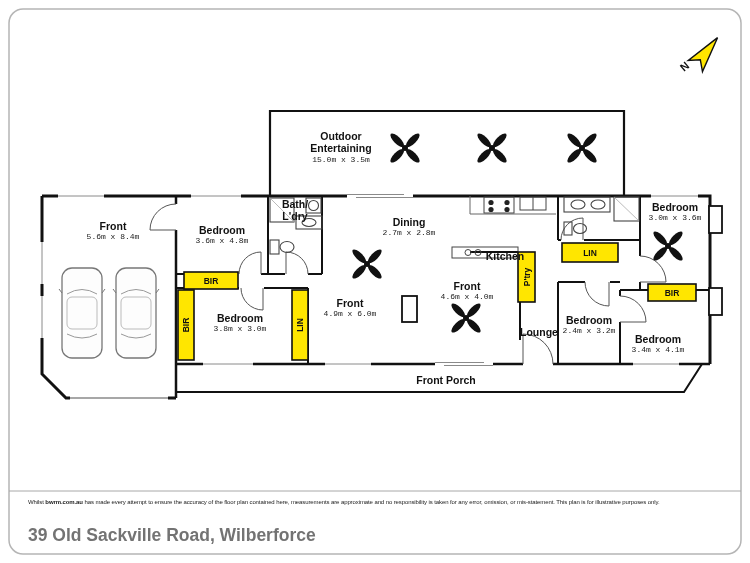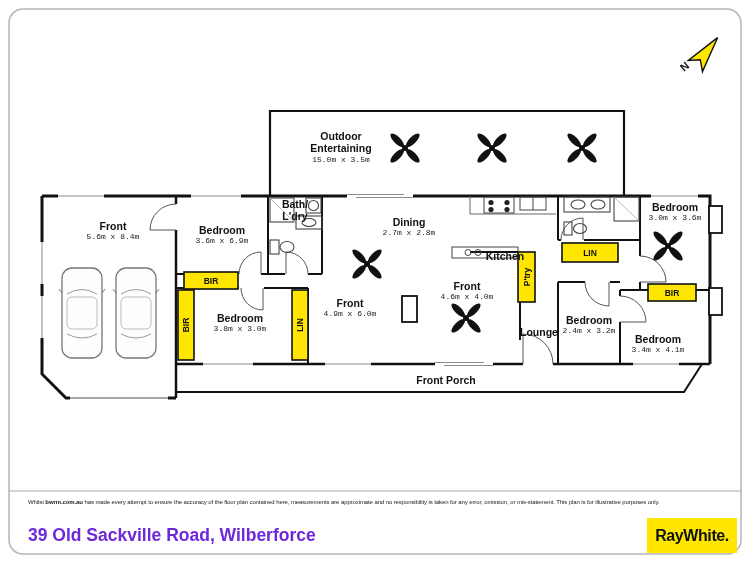--- a/index.html
+++ b/index.html
@@ -9,21 +9,21 @@
   .room-label{position:absolute;transform:translate(-50%,-50%);text-align:center;
               line-height:1.18;pointer-events:none;}
   .room-name{font-size:10.5px;font-weight:600;color:#111;white-space:normal;}
   .room-dims{font-size:8px;color:#222;font-family:Liberation Mono, monospace;}
   .tag-label{position:absolute;transform:translate(-50%,-50%);font-size:8.5px;
              font-weight:700;color:#111;white-space:nowrap;pointer-events:none;}
   .tag-label.vert{transform:translate(-50%,-50%) rotate(-90deg);}
   .disclaimer{position:absolute;left:28px;top:499px;width:712px;font-size:6px;
               letter-spacing:-0.1px;color:#222;white-space:nowrap;}
   .disclaimer b{font-weight:700;}
-  .address{position:absolute;left:28px;top:525px;font-size:17.5px;font-weight:700;color:#6d28d9;}
+  .address{position:absolute;left:28px;top:525px;font-size:17.5px;font-weight:700;color:#737373;}
   .logo{position:absolute;left:647px;top:518px;width:90px;height:35px;background:#FFE600;
         display:flex;align-items:center;justify-content:center;}
   .logo span{font-size:16px;font-weight:700;letter-spacing:-0.4px;color:#111;}
 </style>
 </head>
 <body>
 
 <div id="stage">
 
   <svg id="plan-svg" width="750" height="563" viewBox="0 0 750 563">
@@ -202,21 +202,21 @@
   <div class="room-label" style="left:341px;top:147px;width:94px">
     <div class="room-name">Outdoor Entertaining</div>
     <div class="room-dims">15.0m x 3.5m</div>
   </div>
   <div class="room-label" style="left:113px;top:231px">
     <div class="room-name">Front</div>
     <div class="room-dims">5.6m x 8.4m</div>
   </div>
   <div class="room-label" style="left:222px;top:235px">
     <div class="room-name">Bedroom</div>
-    <div class="room-dims">3.6m x 6.9m</div>
+    <div class="room-dims">3.6m x 4.8m</div>
   </div>
   <div class="room-label" style="left:295px;top:210px;width:36px">
     <div class="room-name">Bath/ L'dry</div>
   </div>
   <div class="room-label" style="left:409px;top:227px">
     <div class="room-name">Dining</div>
     <div class="room-dims">2.7m x 2.8m</div>
   </div>
   <div class="room-label" style="left:505px;top:256px">
     <div class="room-name">Kitchen</div>
@@ -256,17 +256,14 @@
   <div class="tag-label vert" style="left:186px;top:325px">BIR</div>
   <div class="tag-label vert" style="left:300px;top:325px">LIN</div>
   <div class="tag-label" style="left:590px;top:252.5px">LIN</div>
   <div class="tag-label vert" style="left:526.5px;top:277px">P'try</div>
   <div class="tag-label" style="left:672px;top:292.5px">BIR</div>
 
   <div class="disclaimer"><span>Whilst </span><b>bwrm.com.au</b><span> has made every attempt to ensure the accuracy of the floor plan contained here, measurements are approximate and no responsibility is taken for any error, omission, or mis-statement. This plan is for illustrative purposes only.</span></div>
 
   <div class="address">39 Old Sackville Road, Wilberforce</div>
 
-  <div class="logo">
-    <span>RayWhite.</span>
-  </div>
 
 </div>
 
 </body></html>

